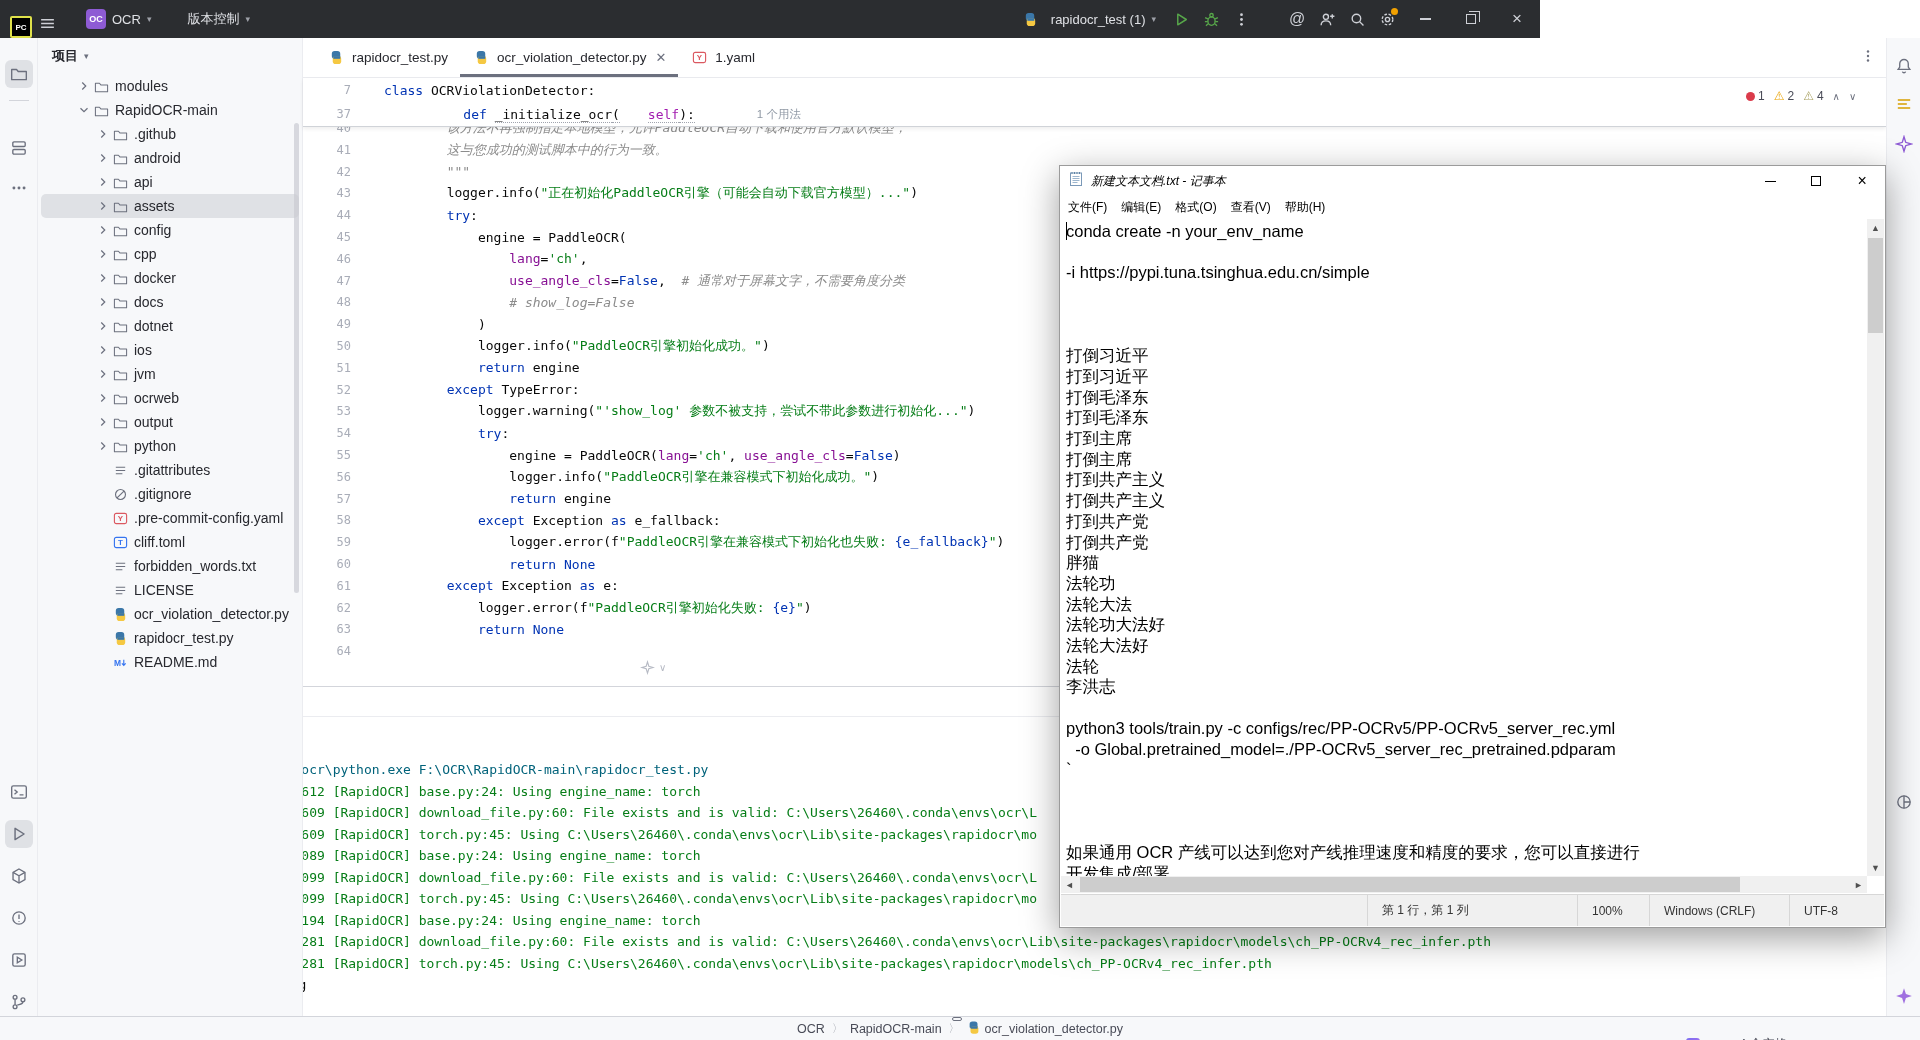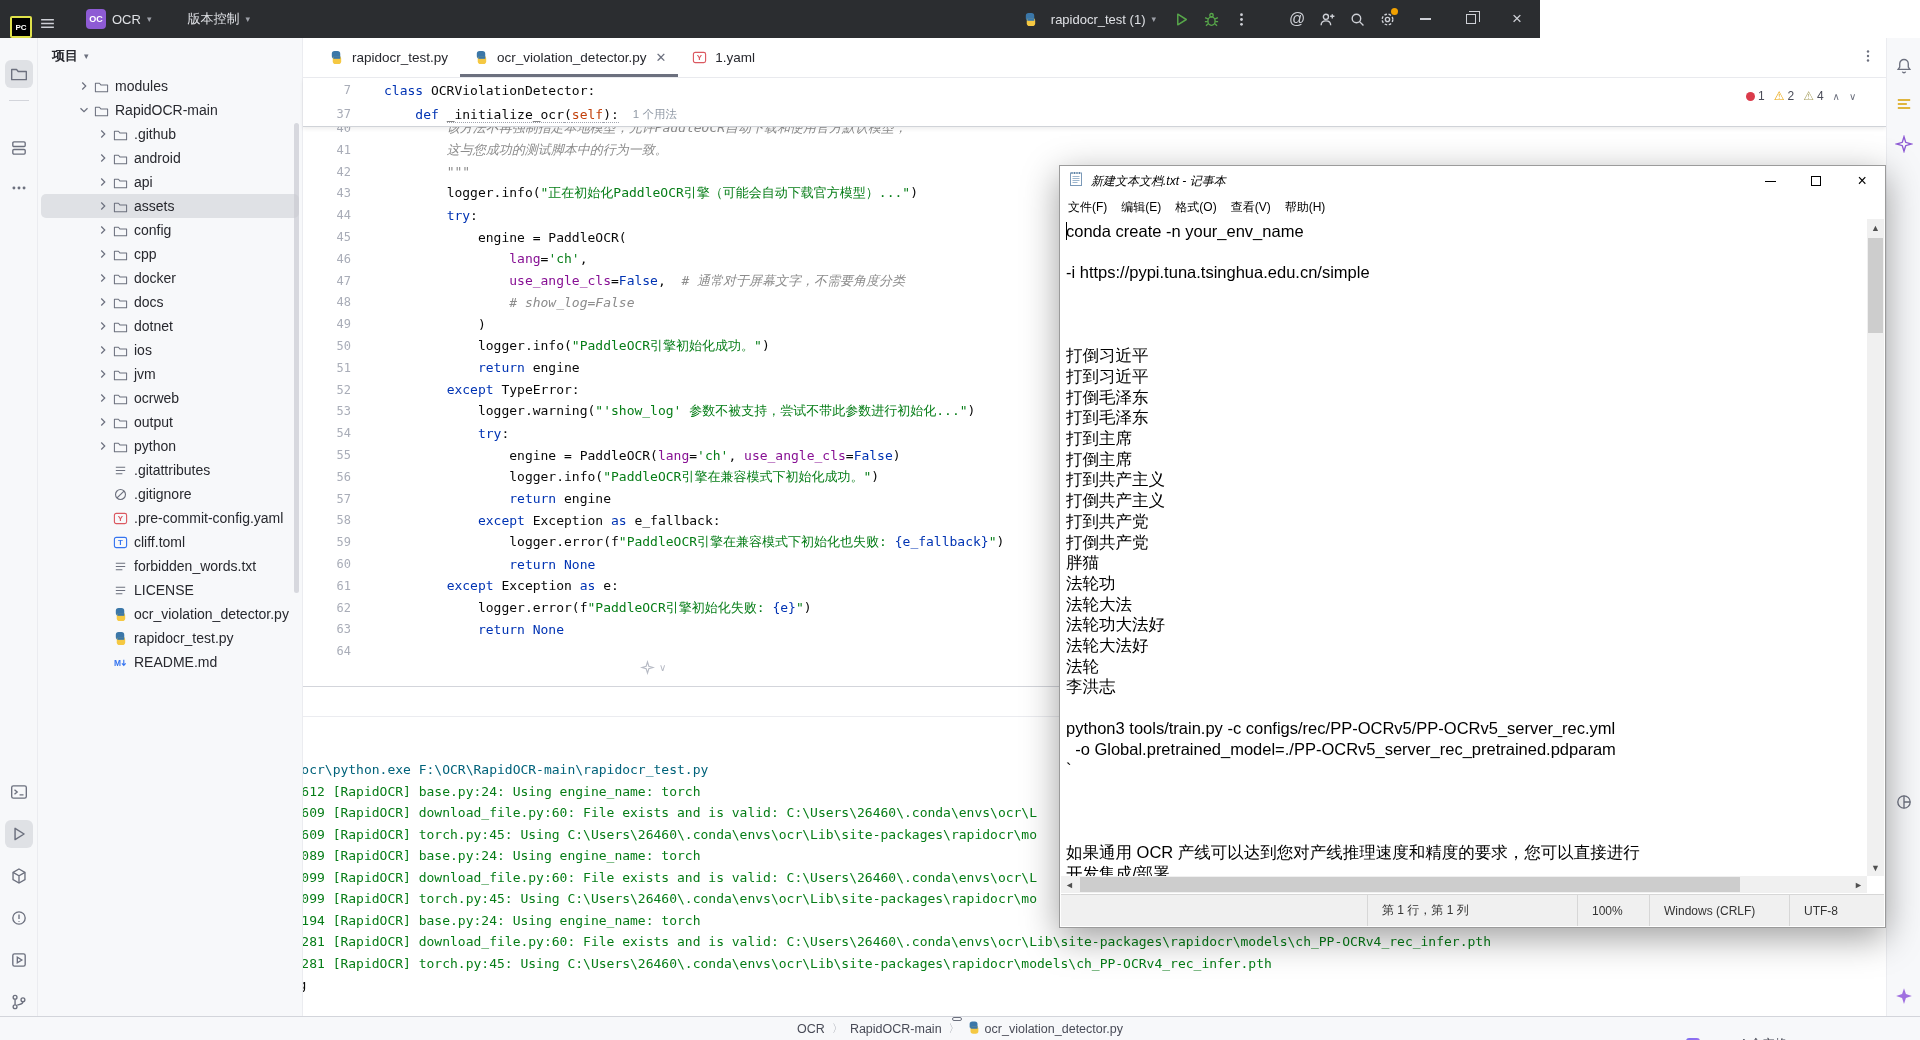--- a/index.html
+++ b/index.html
@@ -72,21 +72,21 @@
   #sticky { left:303px; top:78px; width:1583px; height:49px; background:#fff; z-index:3;
     border-bottom:1px solid #D0D3D8; box-shadow:0 2px 4px rgba(0,0,0,.07); }
   #codearea { left:303px; top:127px; width:1583px; height:559px; background:#fff; overflow:hidden; z-index:1; }
   .code-row { position:relative; height:24px; display:flex; align-items:center; }
   .code-row.abs-line { position:absolute; left:0; right:0; height:22px; }
   .gut { width:66px; text-align:right; padding-right:18px; font-size:12px; color:#A9ADB8;
     font-family:"DejaVu Sans Mono","Liberation Mono",monospace; flex:none; }
   .code-txt { font-family:"DejaVu Sans Mono","Liberation Mono",monospace; font-size:13px;
     white-space:pre; padding-left:15px; color:#080808; }
   .tk-k { color:#0033B3; } .tk-s { color:#067D17; } .tk-c,.tk-d { color:#8C8C8C; font-style:italic; }
-  .tk-a { color:#871094; } .tk-v { color:#c2410c; } .tk-b { color:#0033B3; } .tk-t { color:#080808; }
+  .tk-a { color:#871094; } .tk-v { color:#a21caf;margin-left:28px; } .tk-b { color:#0033B3; } .tk-t { color:#080808; }
   .sq { border-bottom:1px dotted #A0A4AE; }
   .inlay { color:#9099A5; font-size:11.5px; margin-left:14px; font-family:"Liberation Sans",sans-serif; }
   #ai-prompt { left:640px; top:660px; color:#B6BAC4; font-size:13px; z-index:1; display:flex; gap:4px; align-items:center; }
   .stripe { position:absolute; width:6px; height:3px; border-radius:1px; z-index:2; }
 
   
   #right-strip { left:1886px; top:38px; width:34px; height:978px; background:#F7F8FA;
     border-left:1px solid #EBECF0; z-index:3; }
   #right-strip .strip-icon { left:3px; }
 
@@ -644,21 +644,21 @@
       </span>
     <span class="insp-chev">∧</span>
     <span class="insp-chev">∨</span>
   </div>
 
   <div id="sticky" class="abs">
       <div class="code-row" style="height: 24px;">
         <span class="gut">7</span>
         <span class="code-txt"><span class="tk-k">class</span><span class="tk-t"> OCRViolationDetector:</span></span>
       </div>
-      <div class="code-row" style="height: 24px;">
+      <div class="code-row" style="height: 24px; gap: 48px;">
         <span class="gut">37</span>
         <span class="code-txt">    <span class="tk-k">def</span><span class="tk-t"> </span><span class="tk-t sq">_initialize_ocr</span><span class="tk-t sq">(</span><span class="tk-v sq">self</span><span class="tk-t sq">):</span></span>
         <span class="inlay">1 个用法</span>
       </div>
     </div>
   <div id="codearea" class="abs">
       <div class="code-row abs-line" style="top: -10px;">
         <span class="gut">40</span>
         <span class="code-txt">        <span class="tk-d">该方法不再强制指定本地模型，允许PaddleOCR自动下载和使用官方默认模型，</span></span>
       </div>

